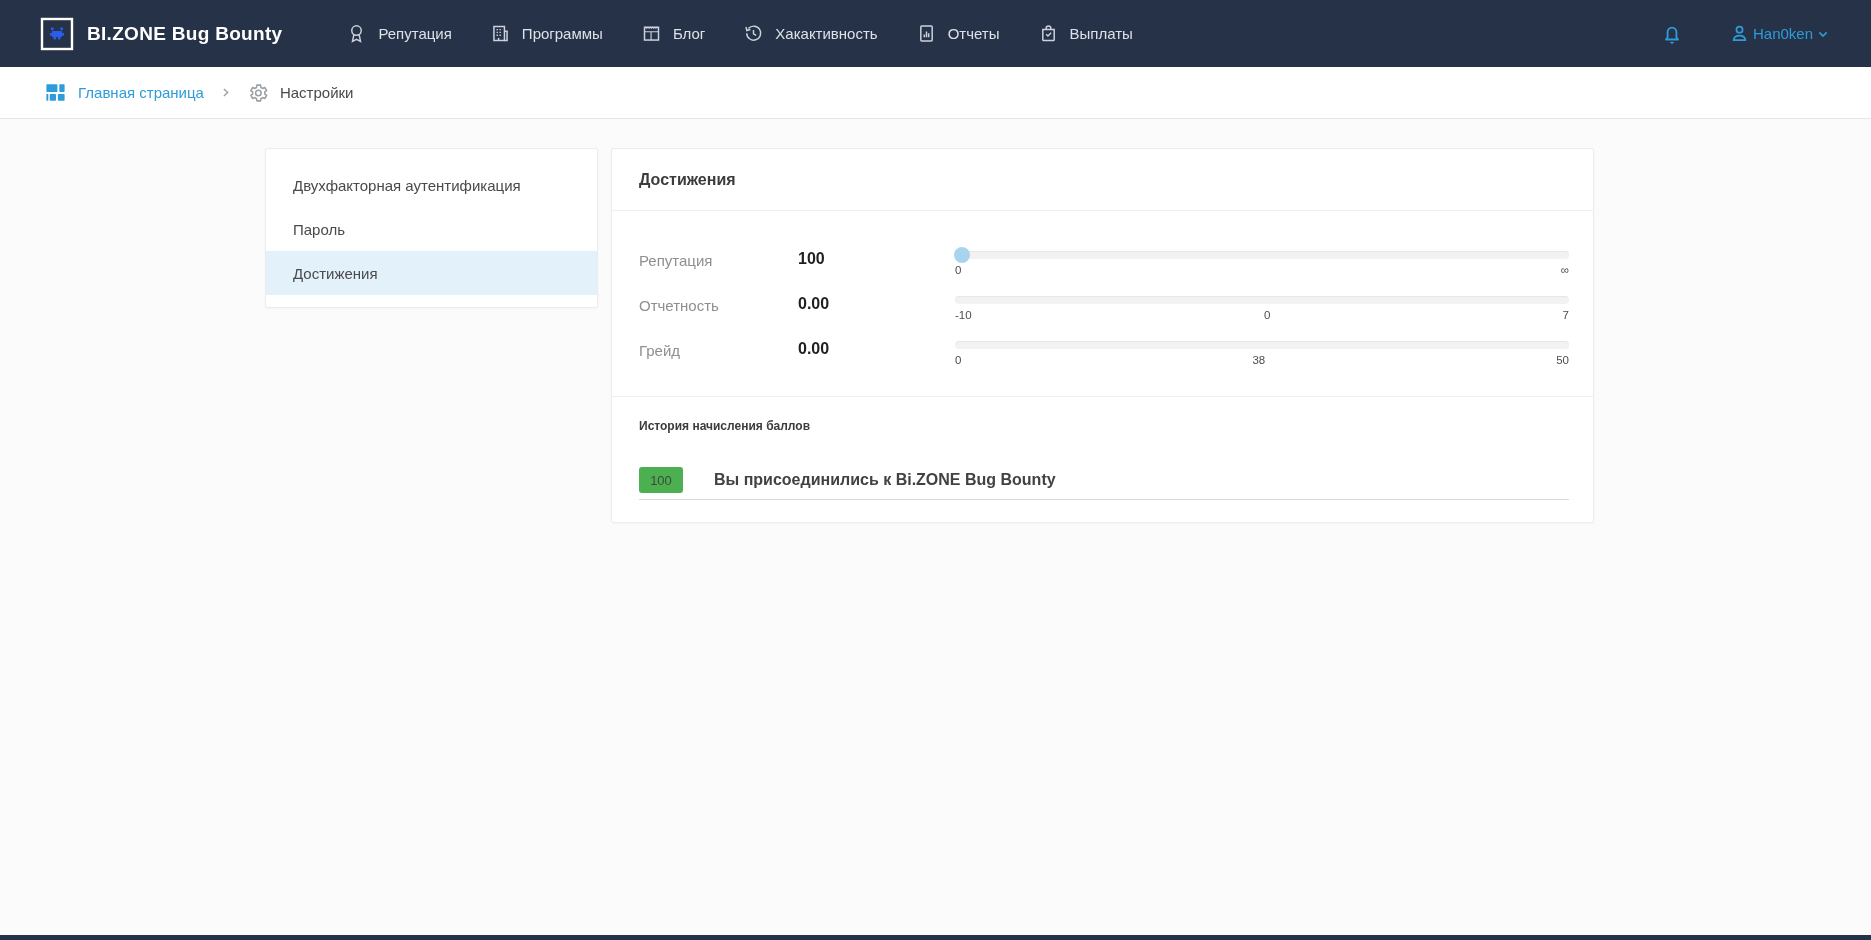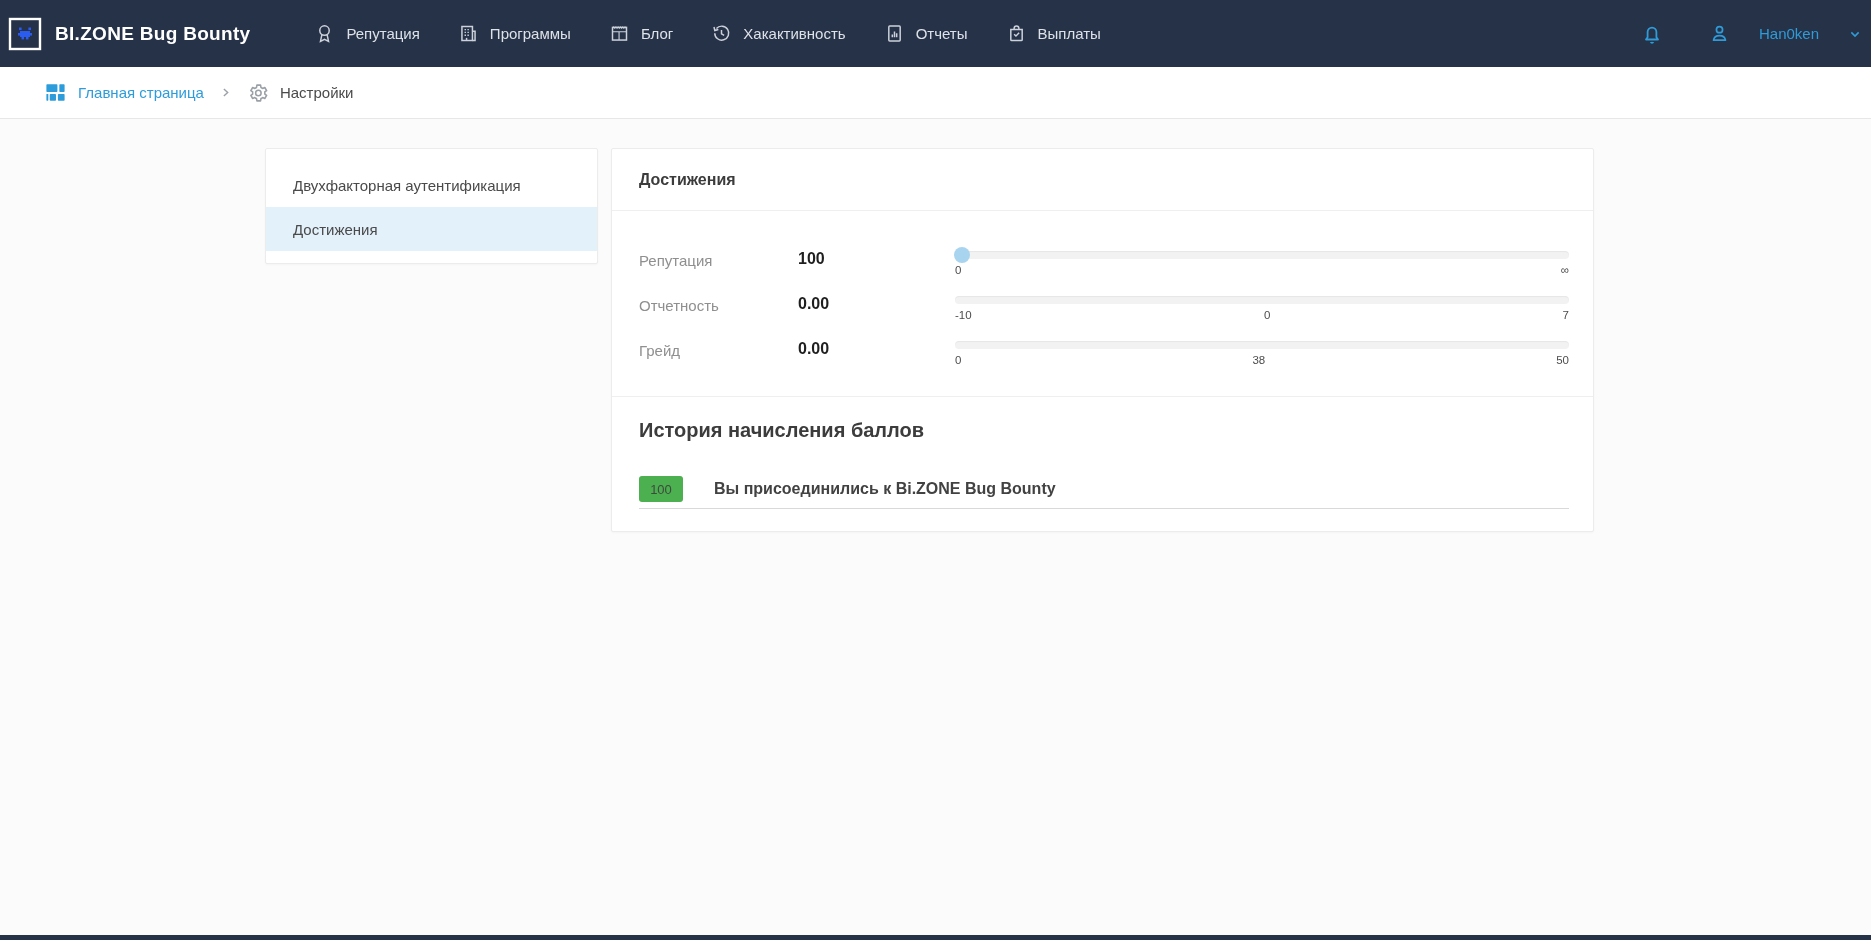--- a/index.html
+++ b/index.html
@@ -6,33 +6,33 @@
   html,body { margin:0; padding:0; }
   body {
     width:1871px; height:940px; position:relative; overflow:hidden;
     background:#fbfbfb; font-family:"Liberation Sans", sans-serif;
   }
   svg { display:block; }
 
   
   .topnav {
     position:absolute; top:0; left:0; right:0; height:67px;
-    background:#263247; display:flex; align-items:center; padding:0 8px;
+    background:#263247; display:flex; align-items:center; padding:0 40px;
   }
   .brand { display:flex; align-items:center; gap:13px; cursor:pointer; }
   .brand-text { color:#ffffff; font-weight:700; font-size:19px; letter-spacing:.3px; white-space:nowrap; }
   .menu { display:flex; align-items:center; gap:38px; margin-left:64px; }
   .menu-item {
     display:flex; align-items:center; gap:11px; cursor:pointer;
     color:#dde1e8; font-size:15px; white-space:nowrap;
   }
   .menu-item svg { stroke:#ccd2db; }
   .nav-right { margin-left:auto; display:flex; align-items:center; gap:44px; }
   .bell-btn { cursor:pointer; }
-  .user-menu { display:flex; align-items:center; gap:28px; cursor:pointer; }
+  .user-menu { display:flex; align-items:center; gap:2px; cursor:pointer; }
   .user-name { color:#2f9bd8; font-size:15px; }
 
   
   .breadcrumb-bar {
     position:absolute; top:67px; left:0; right:0; height:52px;
     background:#ffffff; border-bottom:1px solid #e7e7e7;
     display:flex; align-items:center; padding-left:44px; gap:13px;
   }
   .crumb { display:flex; align-items:center; gap:11px; font-size:15px; }
   .crumb-link { color:#2d9cdb; cursor:pointer; }
@@ -76,21 +76,21 @@
     position:absolute; left:-1px; top:-4px; width:16px; height:16px;
     border-radius:50%; background:#a9d4ef; cursor:grab;
   }
   .ticks {
     display:flex; justify-content:space-between;
     font-size:11.5px; color:#4d4d4d; margin-top:4px; line-height:14px;
   }
 
   
   .history { padding:22px 24px 22px 27px; }
-  .history-title { font-size:20px; font-weight:700; color:#3c3c3c; }
+  .history-title { font-size:12px; font-weight:700; color:#3c3c3c; }
   .history-entry {
     display:flex; align-items:center; gap:31px; margin-top:34px;
     padding-bottom:6px; border-bottom:1px solid #d9d9d9;
   }
   .points-badge {
     min-width:44px; height:26px; background:#4caf50; border-radius:3px;
     display:flex; align-items:center; justify-content:center;
     font-size:13px; color:#3d4a3d; padding:0 8px;
   }
   .entry-text { font-size:16px; color:#424242;font-weight:bold; }
@@ -228,20 +228,21 @@
         <path d="M19.4 13.1a7.6 7.6 0 0 0 0-2.2l2-1.5-2-3.4-2.3 1a7.6 7.6 0 0 0-1.9-1.1L14.8 3.4h-4l-.4 2.5a7.6 7.6 0 0 0-1.9 1.1l-2.3-1-2 3.4 2 1.5a7.6 7.6 0 0 0 0 2.2l-2 1.5 2 3.4 2.3-1a7.6 7.6 0 0 0 1.9 1.1l.4 2.5h4l.4-2.5a7.6 7.6 0 0 0 1.9-1.1l2.3 1 2-3.4z" stroke-linejoin="round"></path>
         <circle cx="12.4" cy="12" r="3"></circle>
       </svg>
     </span>
     <span>Настройки</span>
   </div>
 </div>
 
 <aside class="sidebar-card">
   <div class="side-item">Двухфакторная аутентификация</div>
+  <div class="side-item">Пароль</div>
   <div class="side-item active">Достижения</div>
 </aside>
 
 <section class="main-card">
   <div class="card-header">Достижения</div>
 
   <div class="metrics">
 
     <div class="metric-row">
       <div class="metric-label">Репутация</div>

